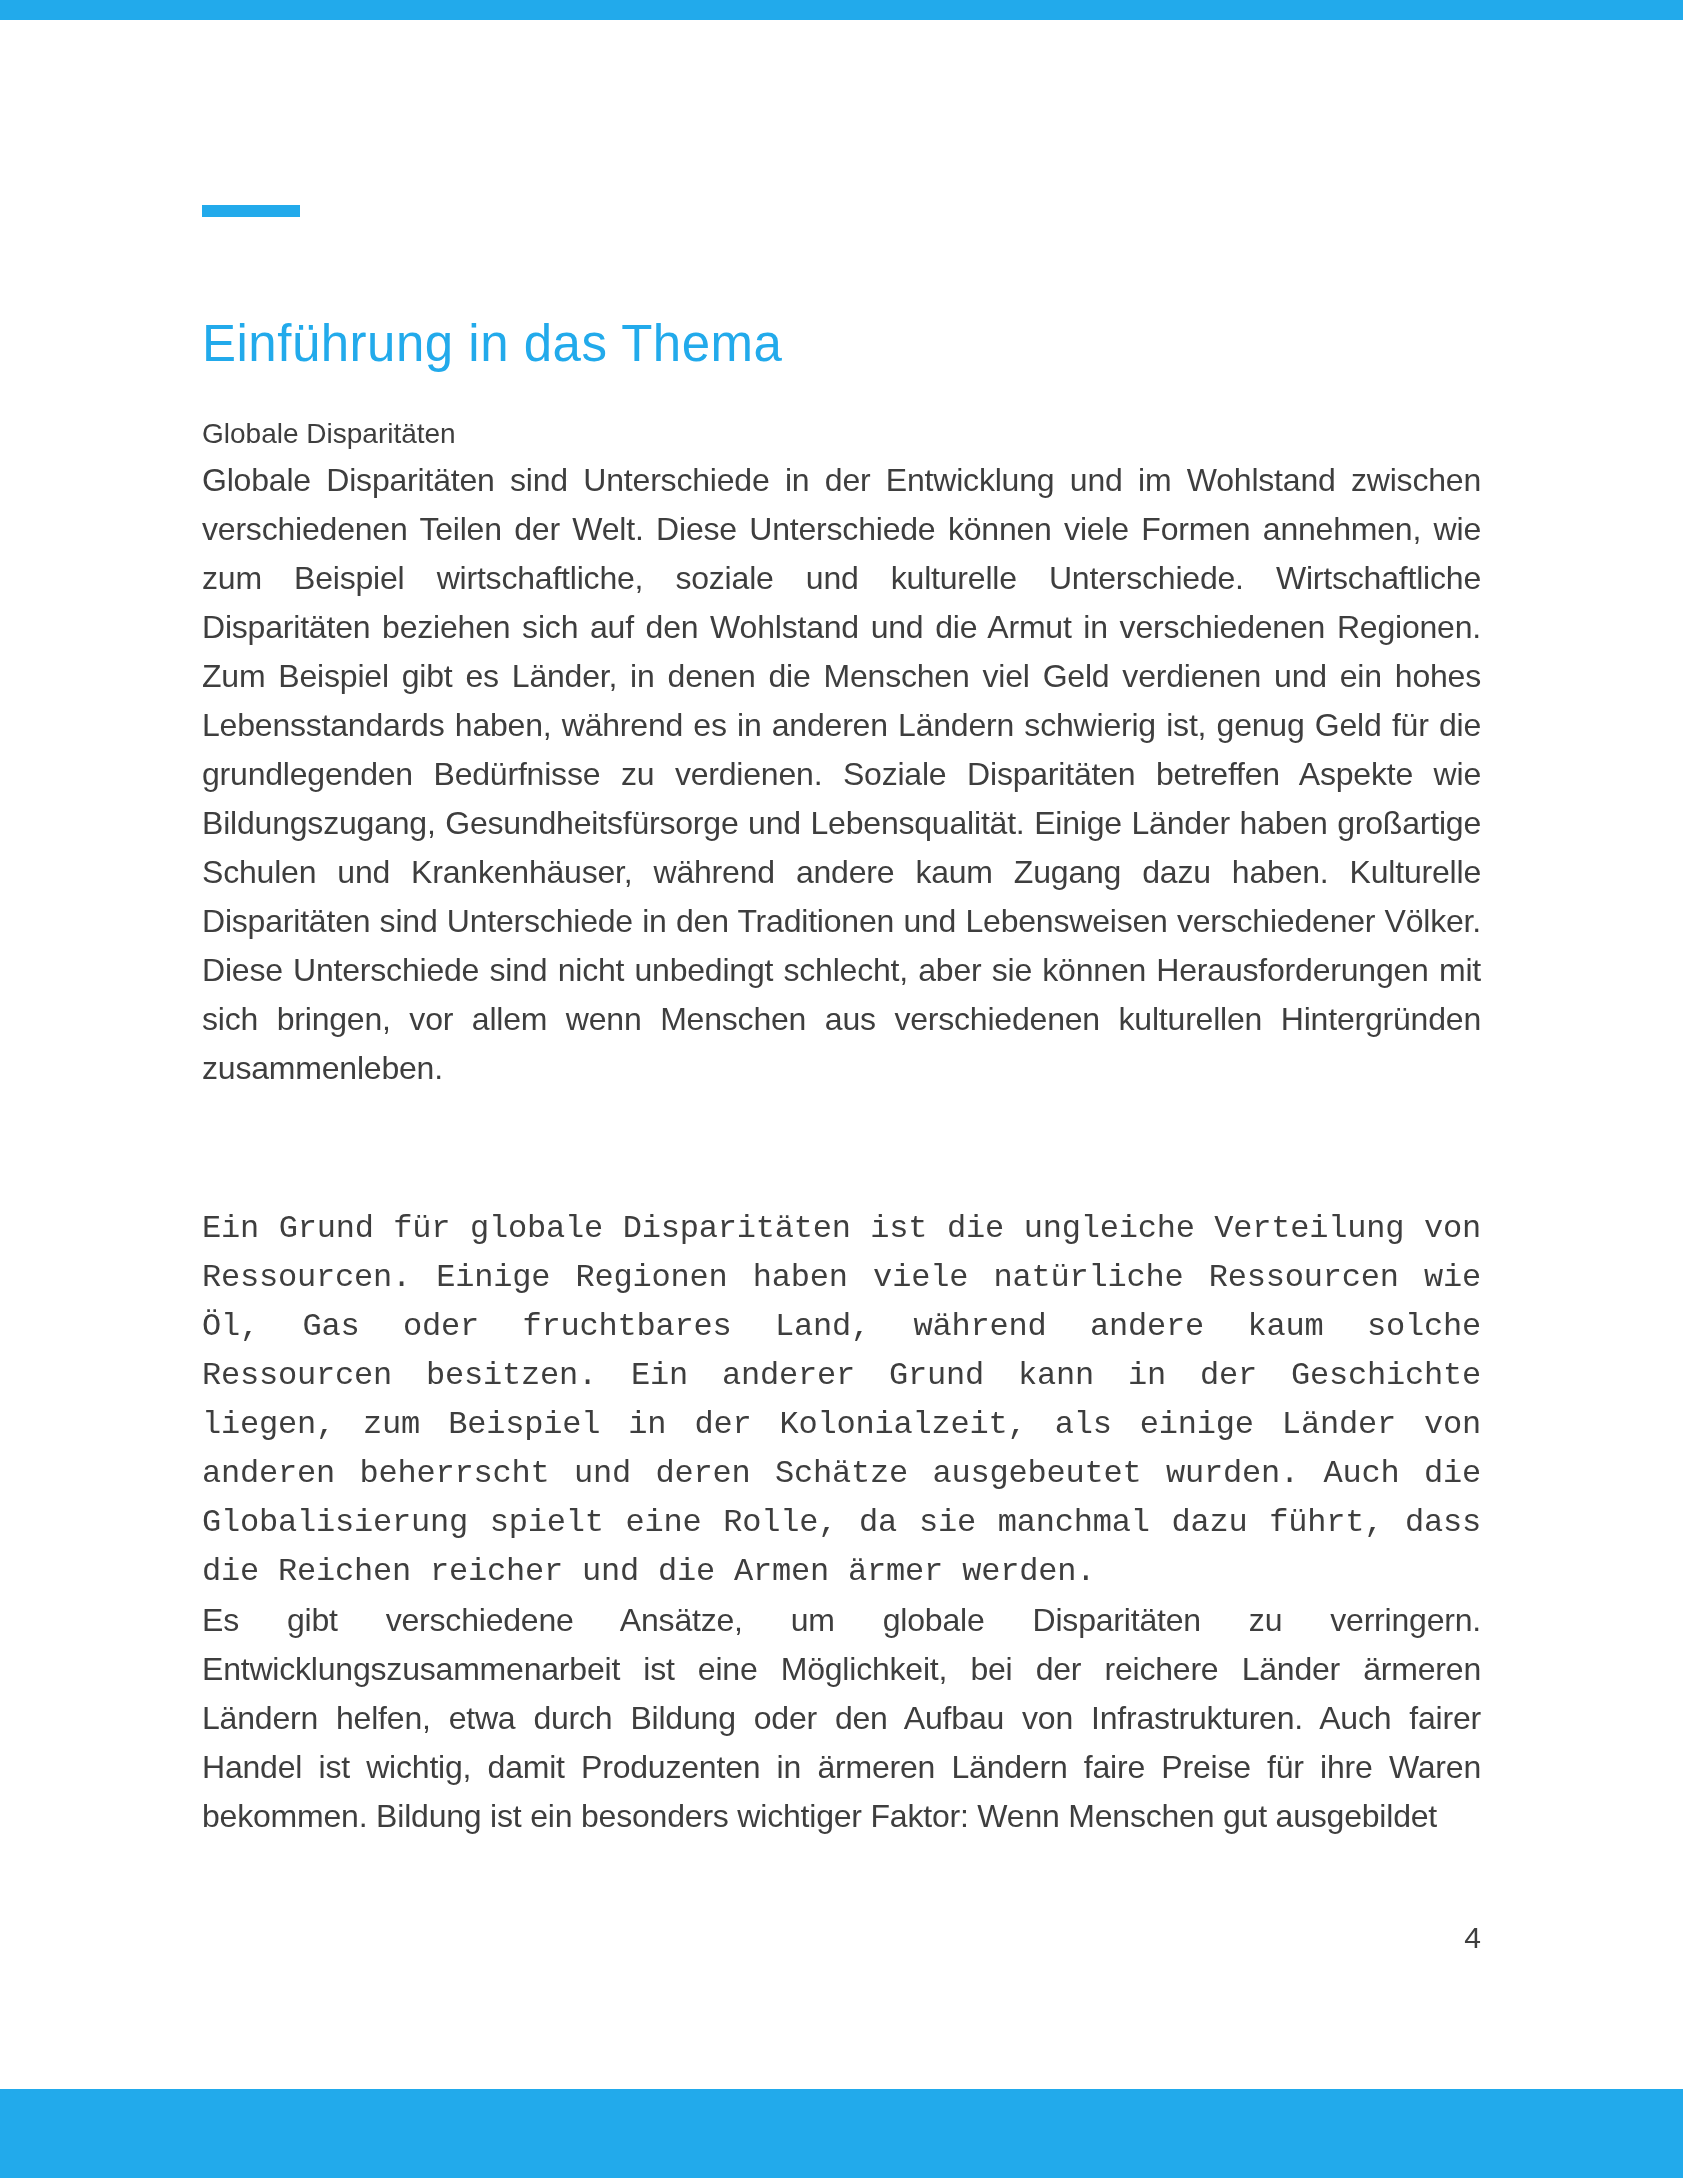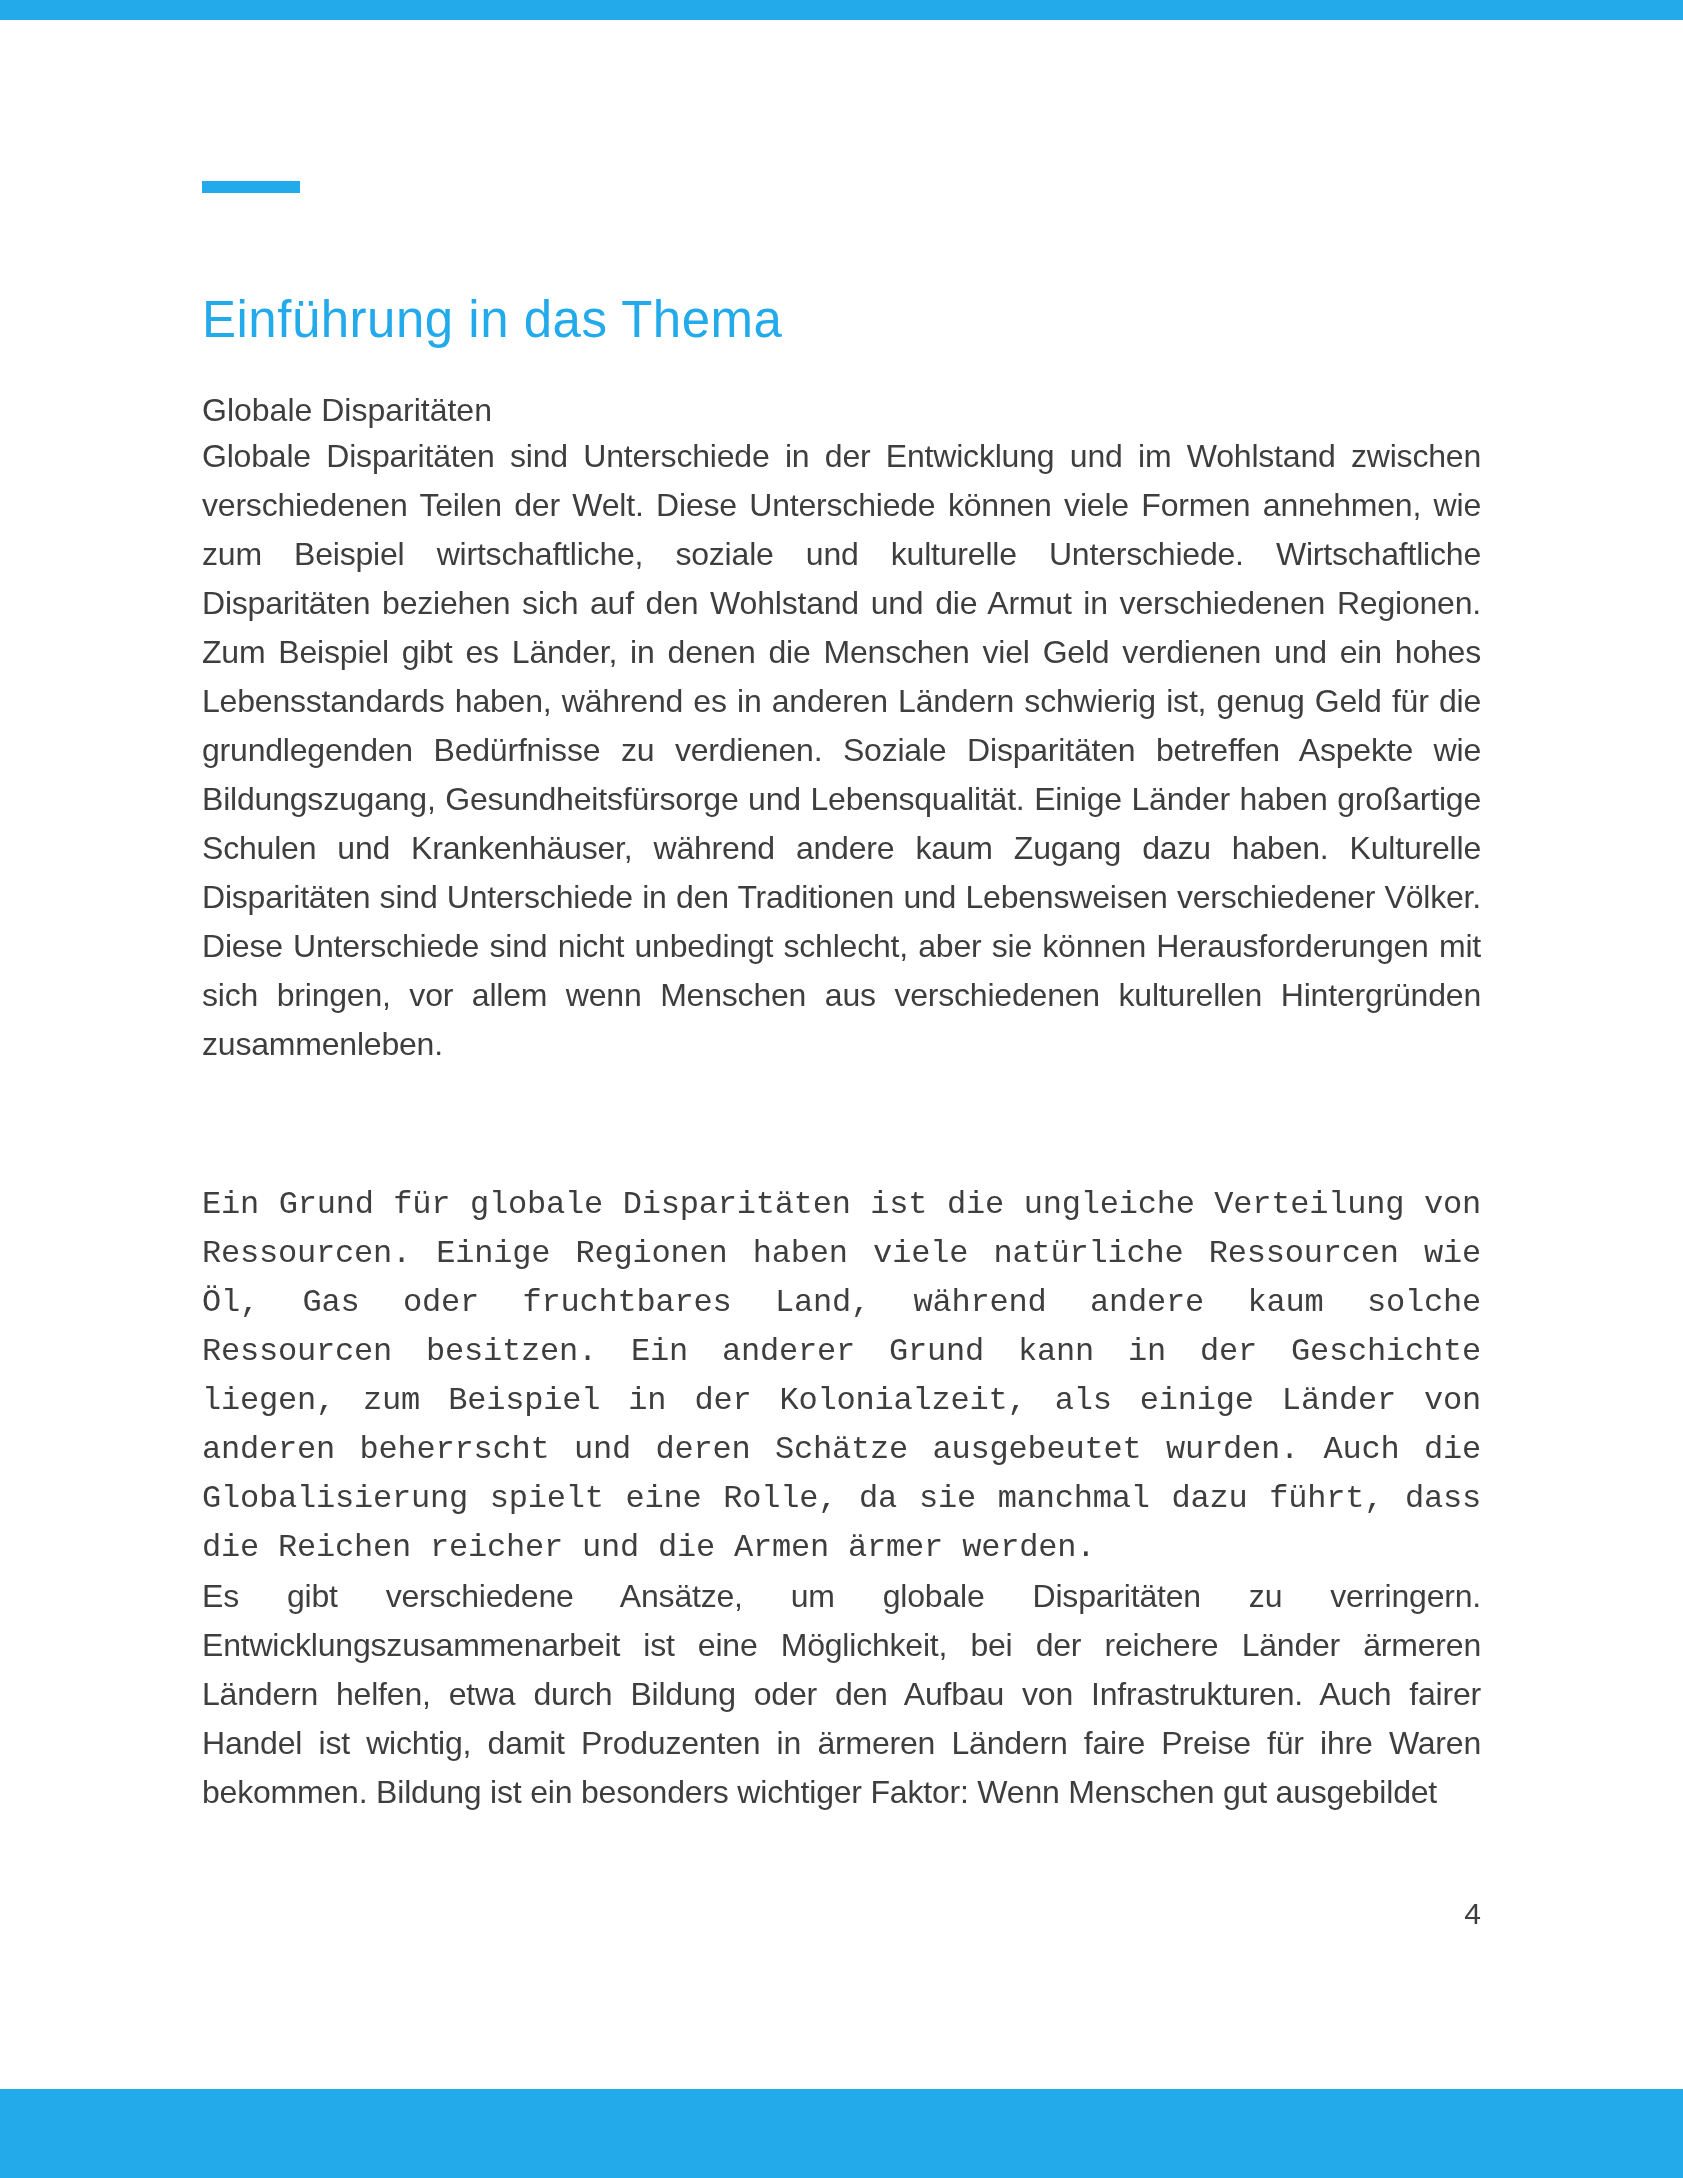--- a/index.html
+++ b/index.html
@@ -19,41 +19,41 @@
   .bar {
     position: absolute;
     left: 0;
     right: 0;
     background: var(--color-accent, #22aaeb);
   }
   .bar.top { top: 0; height: 20px; }
   .bar.bottom { bottom: 0; height: 89px; }
   .content {
     position: absolute;
-    top: 12px;
+    top: 36px;
     left: 0;
     right: 0;
     padding: 169px 202px 0 202px;
   }
   .dash {
     width: 98px;
     height: 12px;
     background: var(--color-accent, #22aaeb);
   }
   h1.title {
     margin: 97px 0 0 0;
     font-size: 51px;
     line-height: 59px;
     font-weight: 400;
     letter-spacing: 0.5px;
     color: var(--color-accent, #22aaeb);
   }
   h2.subtitle {
     margin: 39px 0 0 0;
-    font-size: 32px;
+    font-size: 28px;
     line-height: 44px;
     font-weight: 400;
     color: var(--color-text, #3e3e3e);
   }
   p.body-text {
     margin: 0;
     font-size: 32px;
     line-height: 49px;
     letter-spacing: -0.2px;
     color: var(--color-text, #3e3e3e);

